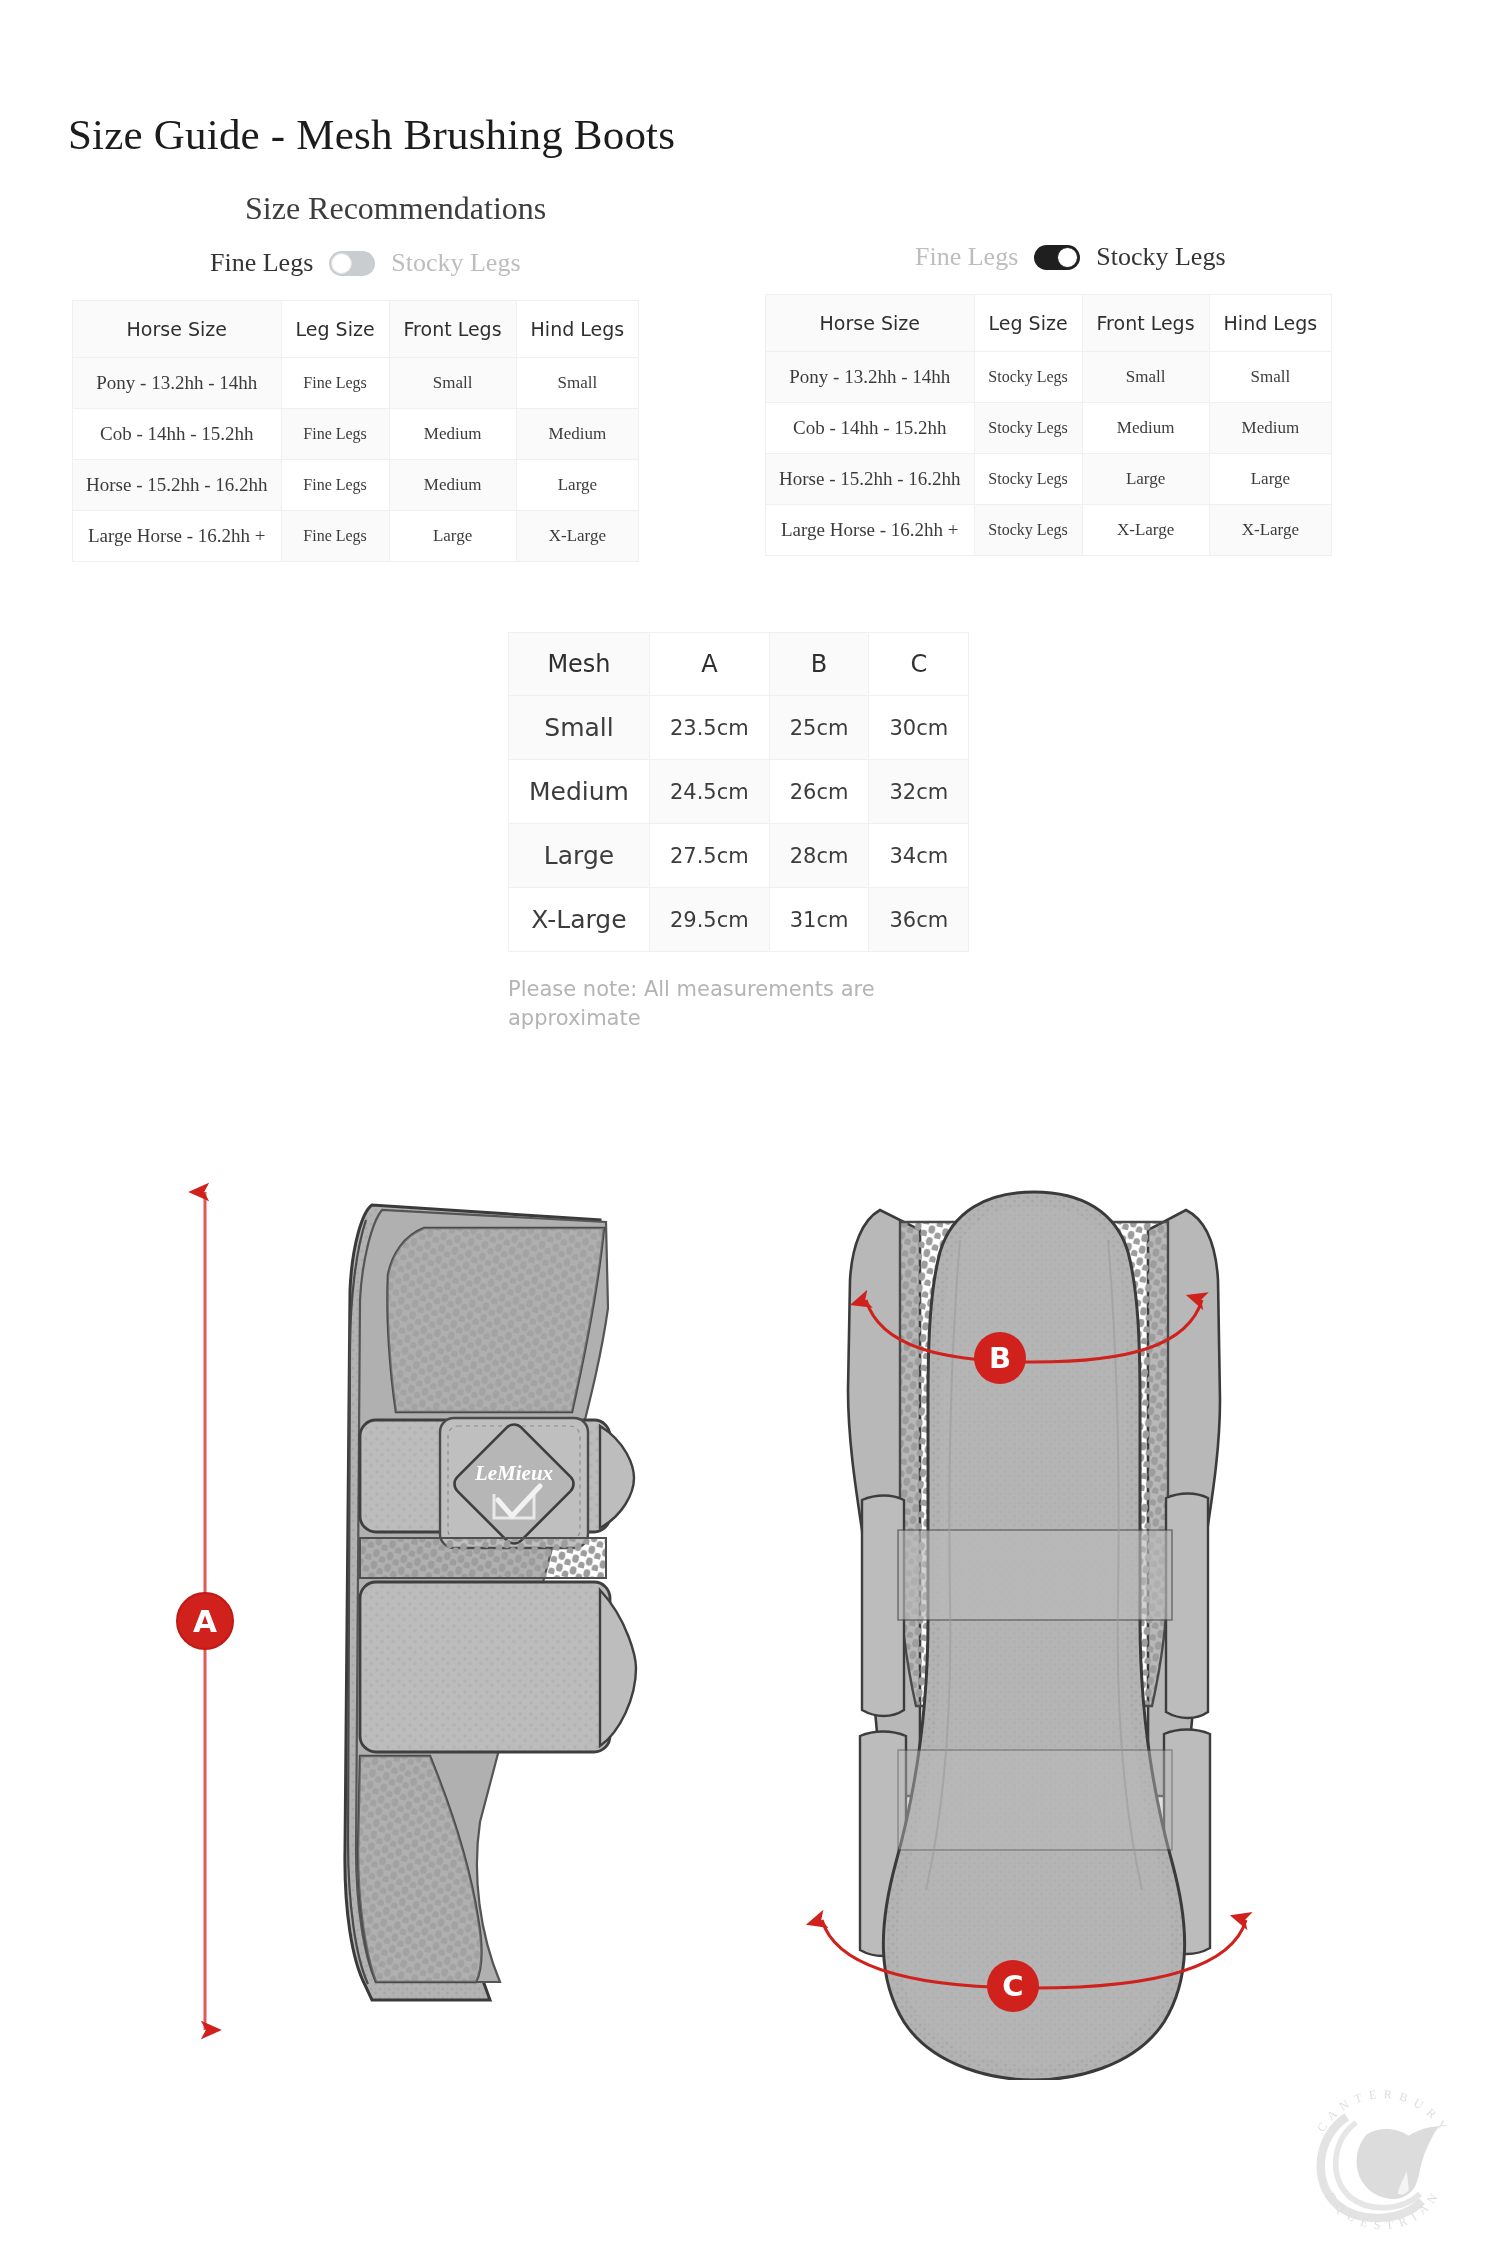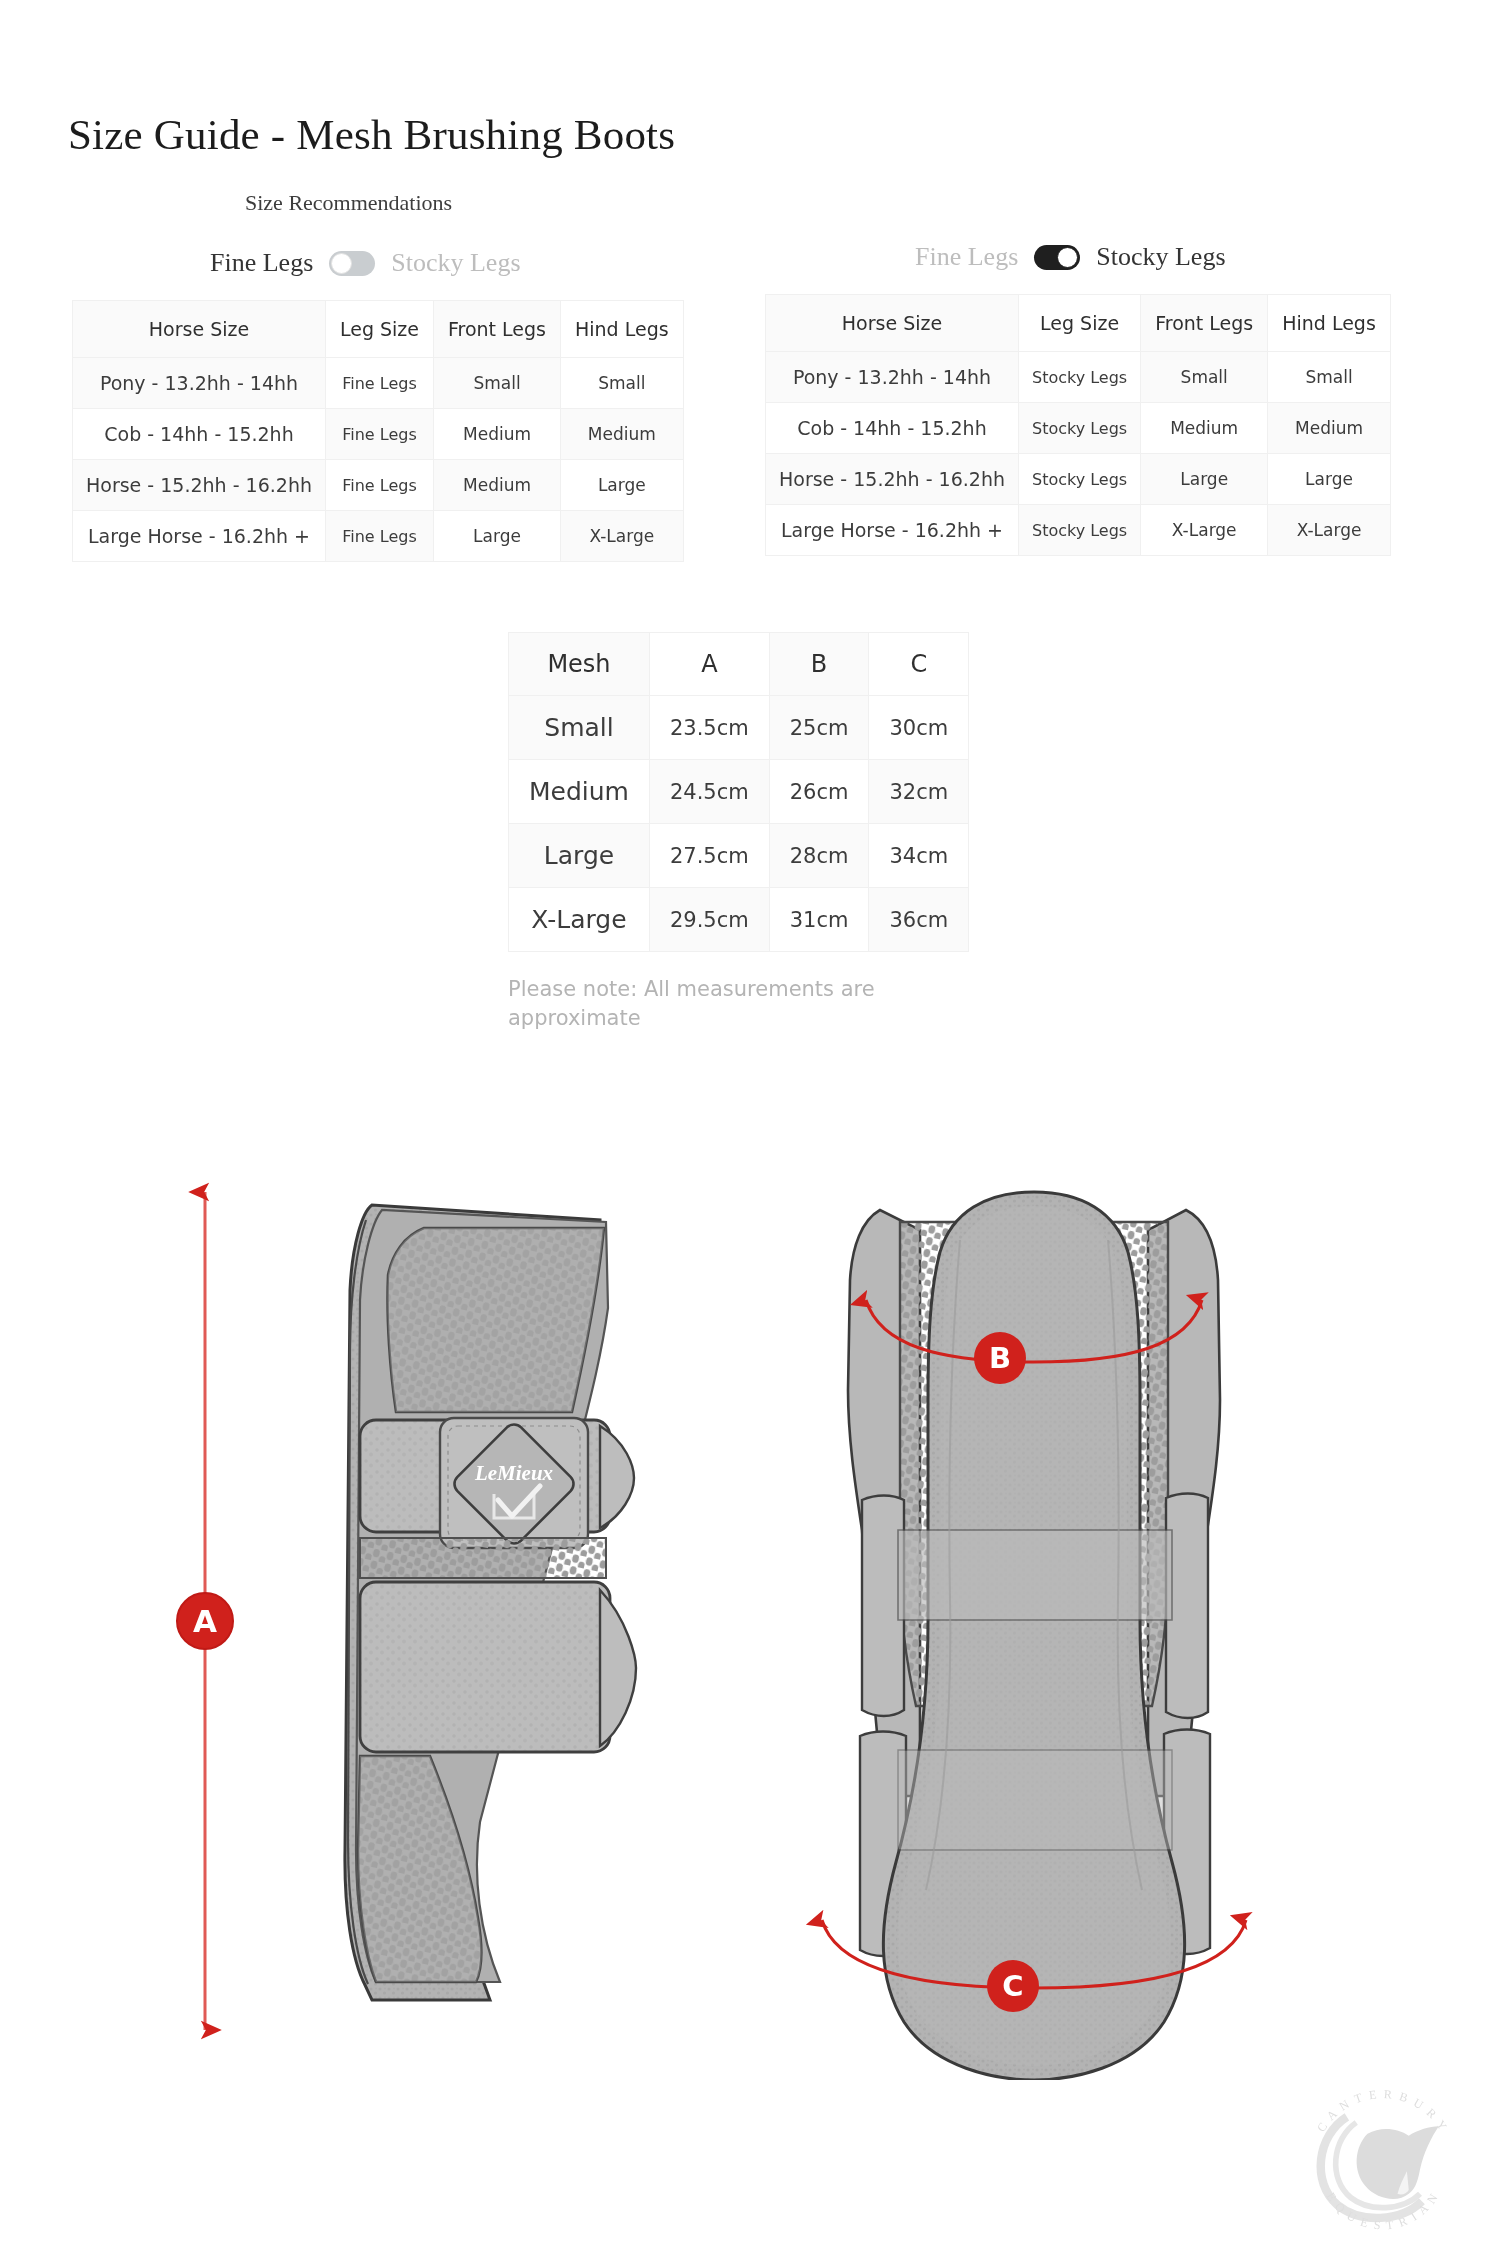--- a/index.html
+++ b/index.html
@@ -29,21 +29,21 @@
     font-weight: 400;
     color: #1c1c1c;
     letter-spacing: 0.2px;
   }
 
   .subtitle {
     position: absolute;
     left: 245px;
     top: 190px;
     font-family: "Liberation Serif", serif;
-    font-size: 22px;
+    font-size: 32px;
     color: #3d3d3d;
   }
 
   
   .toggle-row {
     position: absolute;
     display: flex;
     align-items: center;
     gap: 16px;
     font-family: "Liberation Serif", serif;
@@ -92,21 +92,21 @@
     border: 1px solid #f0f0f0;
     text-align: center;
     white-space: nowrap;
     font-weight: 400;
   }
   .rec-table th {
     padding: 17px 14px;
     font-size: 19px;
     color: #2f2f2f;
   }
-  .rec-table td { padding: 14px 13px; }
+  .rec-table td { padding: 14px 13px; font-family: Liberation Serif, serif; }
   .rec-table td.horse { font-size: 19px; }
   .rec-table td.leg   { font-size: 16px; }
   .rec-table td.sz    { font-size: 17px; }
 
   
   .rec-table tr > *:nth-child(odd)  { background: #fafafa; }
   .rec-table tr > *:nth-child(even) { background: #ffffff; }
   .rec-table tr:nth-child(even) > *:nth-child(odd)  { background: #ffffff; }
   .rec-table tr:nth-child(even) > *:nth-child(even) { background: #fafafa; }
 

